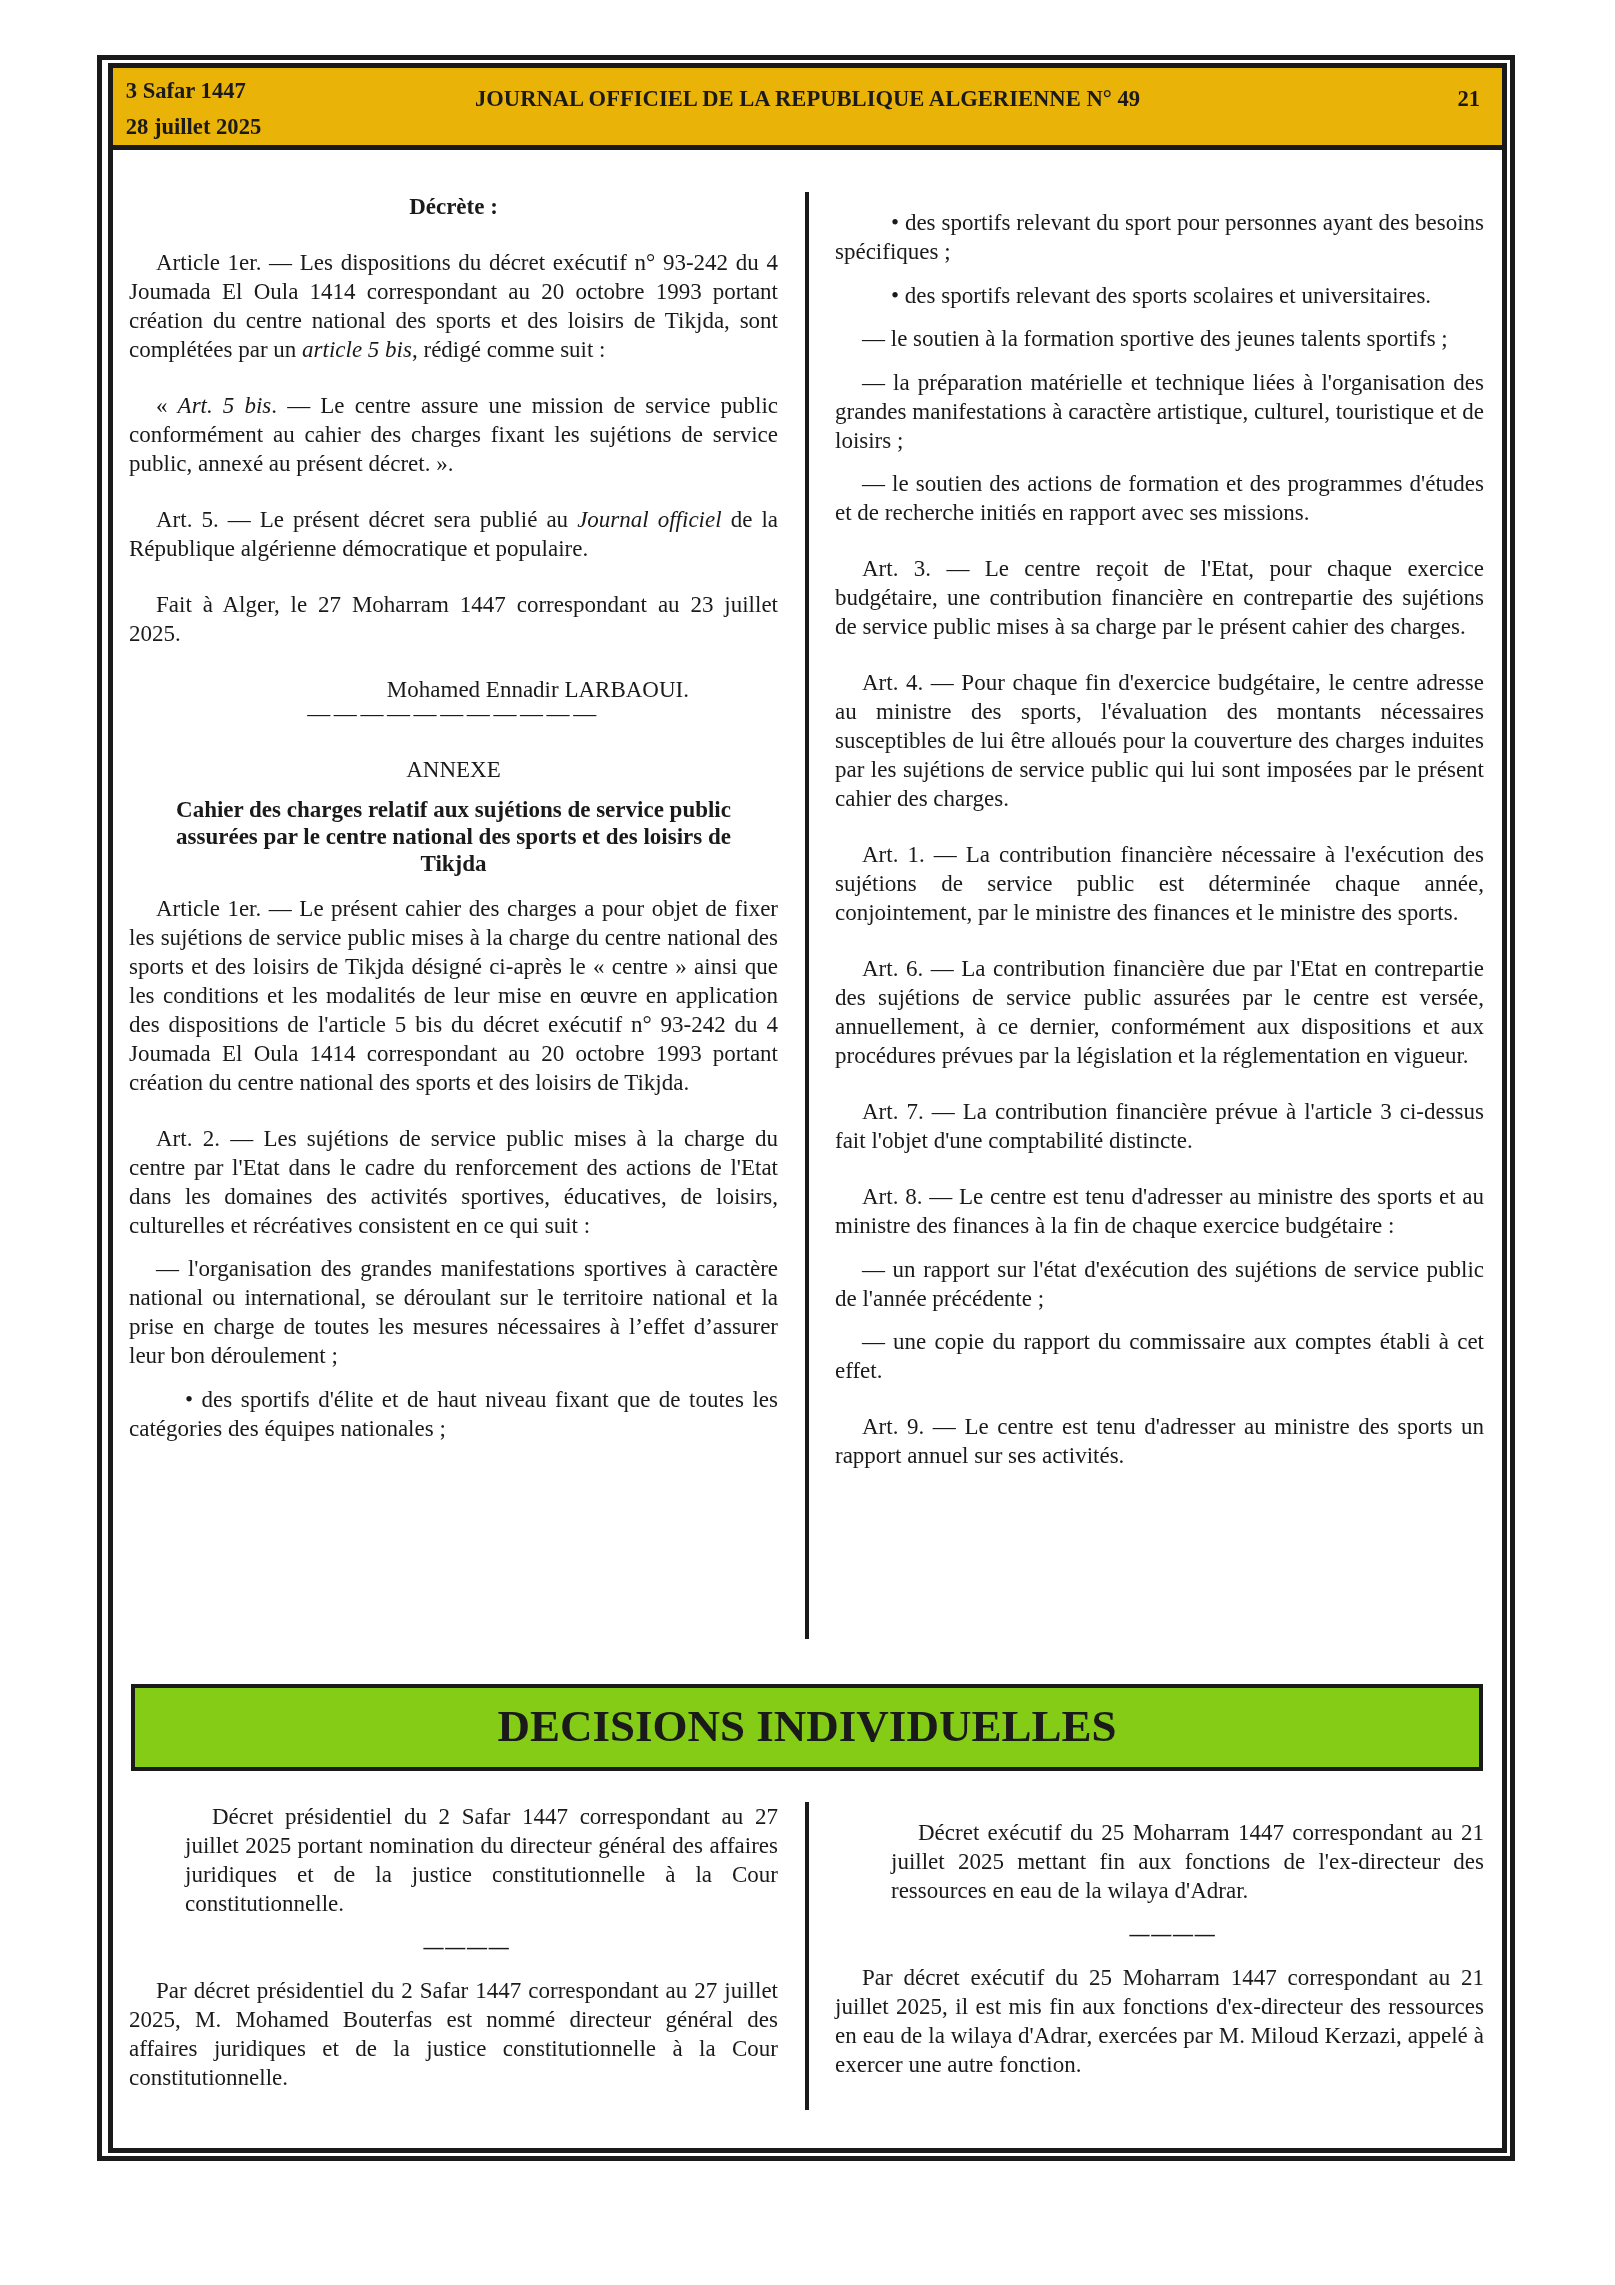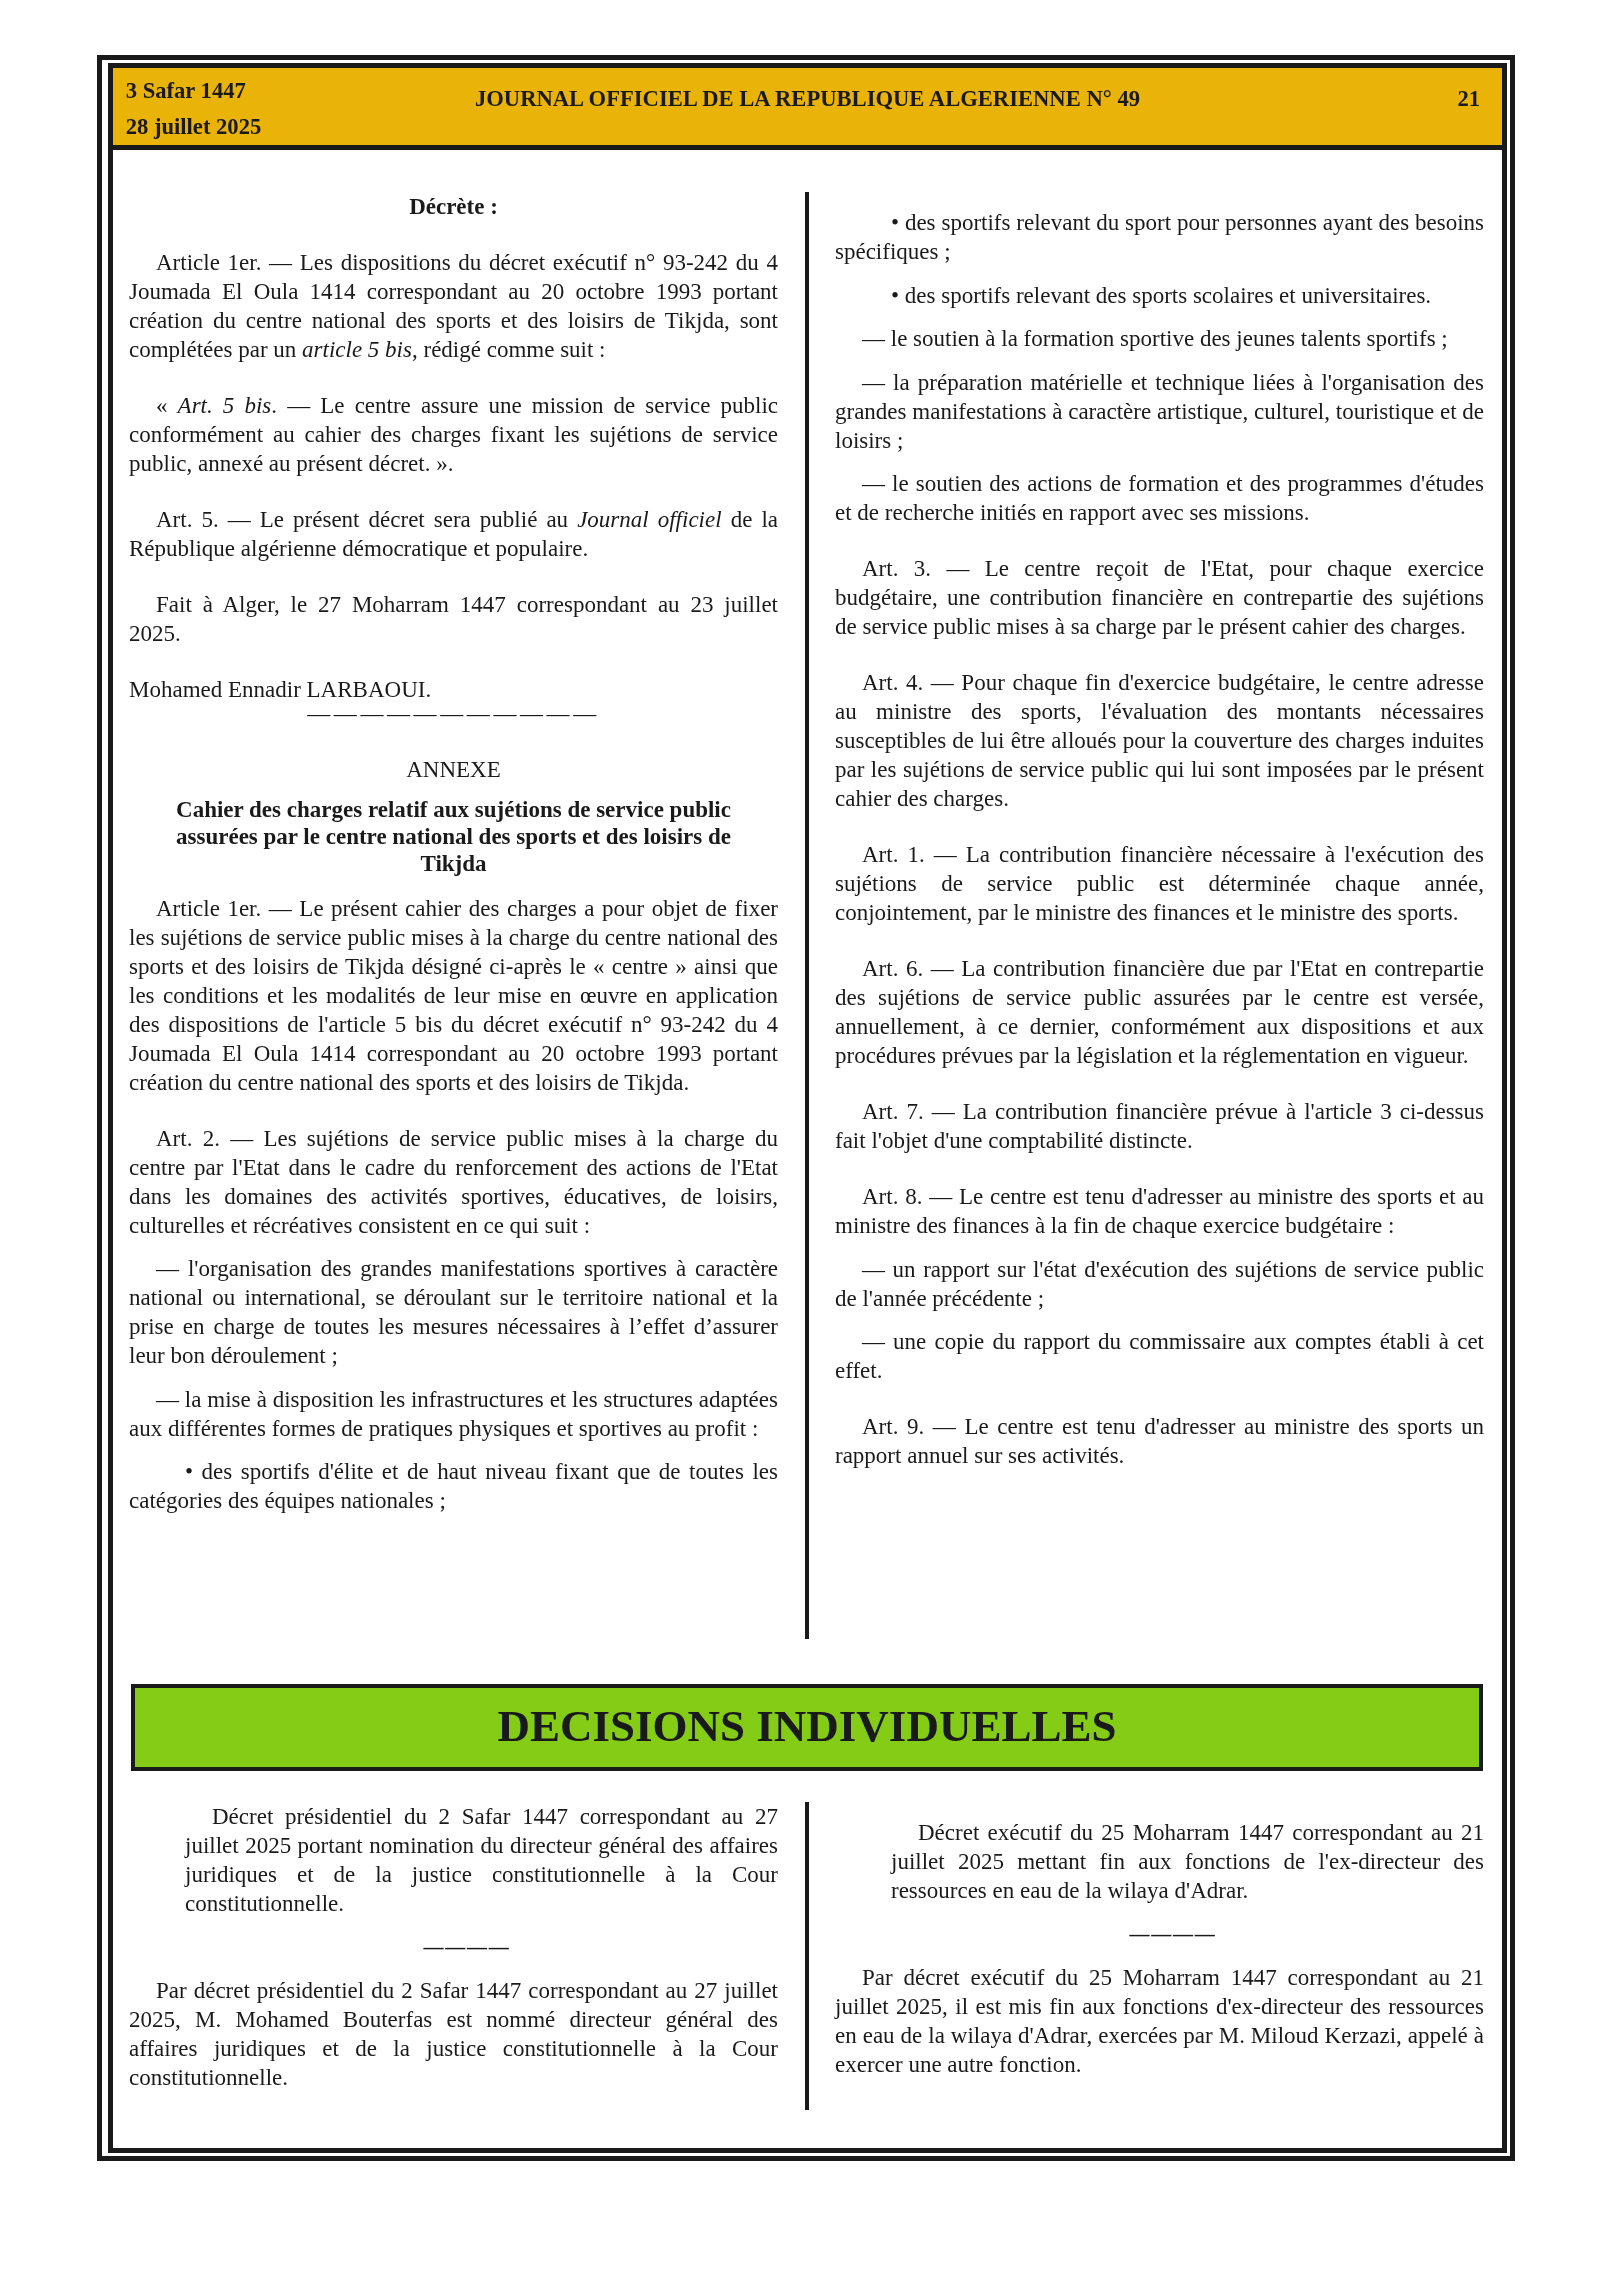--- a/index.html
+++ b/index.html
@@ -16,21 +16,21 @@
   .hdr-page { position: absolute; right: 22px; top: 18px; font-weight: bold; font-size: 22.6px; }
 
   .col { position: absolute; font-size: 23px; line-height: 29px; text-align: justify; }
   .col-left { left: 129px; top: 192px; width: 649px; }
   .col-right { left: 835px; top: 192px; width: 649px; margin-top: 16px; }
   .divider { position: absolute; left: 805px; width: 3.6px; background: #1a1a1a; }
   .col p { margin: 0 0 14.5px 0; text-indent: 27px; }
   .col p.bullet { text-indent: 56px; }
   .center { text-align: center !important; text-indent: 0 !important; }
   .bold { font-weight: bold; }
-  .sig { text-align: left; padding-right: 89px; text-indent: 0 !important; margin-bottom: 0 !important; }
+  .sig { text-align: right; padding-right: 89px; text-indent: 0 !important; margin-bottom: 0 !important; }
   .dashes { text-align: center; letter-spacing: 3.6px; text-indent: 0 !important; margin-top: -5.4px !important; }
   .annex-title { font-weight: bold; text-align: center !important; text-indent: 0 !important; line-height: 27px; padding: 0 27px; }
 
   .section-band { position: absolute; left: 131px; top: 1684px; width: 1352px; height: 87px;
                   background: #84cc16; border: 4.5px solid #1a1a1a; box-sizing: border-box;
                   text-align: center; font-weight: bold; font-size: 45px; line-height: 76px; }
 
   .decree-title { font-weight: normal; font-size: 23px; line-height: 29px; text-align: justify;
                   padding-left: 56px; text-indent: -56px; margin: 0; }
   .decree-dash { text-align: center; font-weight: bold; font-size: 20px; letter-spacing: 1.8px; margin: 0 0 25px 0; }
@@ -56,21 +56,20 @@
   <p style="margin-bottom:27px;"><span>« </span><i>Art. 5 bis</i><span>. — Le centre assure une mission de service public conformément au cahier des charges fixant les sujétions de service public, annexé au présent décret. ».</span></p>
   <p style="margin-bottom:27px;"><span>Art. 5. — Le présent décret sera publié au </span><i>Journal officiel</i><span> de la République algérienne démocratique et populaire.</span></p>
   <p style="margin-bottom:27px;">Fait à Alger, le 27 Moharram 1447 correspondant au 23 juillet 2025.</p>
   <p class="sig">Mohamed Ennadir LARBAOUI.</p>
   <p class="dashes" style="margin-bottom:27px;">———————————</p>
   <p class="center" style="margin-bottom:12.7px;">ANNEXE</p>
   <p class="annex-title" style="margin-bottom:16.3px;">Cahier des charges relatif aux sujétions de service public assurées par le centre national des sports et des loisirs de Tikjda</p>
   <p style="margin-bottom:27px;">Article 1er. — Le présent cahier des charges a pour objet de fixer les sujétions de service public mises à la charge du centre national des sports et des loisirs de Tikjda désigné ci-après le « centre » ainsi que les conditions et les modalités de leur mise en œuvre en application des dispositions de l'article  5 bis du décret exécutif n° 93-242  du 4 Joumada El Oula 1414 correspondant au 20 octobre 1993 portant création du centre national des sports et des loisirs de Tikjda.</p>
   <p>Art. 2. — Les sujétions de service public mises à la charge du centre par l'Etat dans le cadre du renforcement des actions de l'Etat dans les domaines des activités sportives, éducatives, de loisirs, culturelles et récréatives consistent en ce qui suit :</p>
   <p>— l'organisation des grandes manifestations sportives à caractère national ou international, se déroulant sur le territoire national et la prise en charge de toutes les mesures nécessaires à l’effet d’assurer leur bon déroulement ;</p>
-  <p>— la mise à disposition les infrastructures et les structures adaptées aux différentes formes de pratiques physiques et sportives au profit :</p>
   <p class="bullet">• des sportifs d'élite et de haut niveau fixant que de toutes les catégories des équipes nationales ;</p>
 </div>
 
 <div class="divider" style="top:192px; height:1447px;"></div>
 
 <div class="col col-right">
   <p class="bullet">• des sportifs relevant du sport pour personnes ayant des besoins spécifiques ;</p>
   <p class="bullet">• des sportifs relevant des sports scolaires et universitaires.</p>
   <p>— le soutien à la formation sportive des jeunes talents sportifs ;</p>
   <p>— la préparation matérielle et technique liées à l'organisation des grandes manifestations à caractère artistique, culturel, touristique et de loisirs ;</p>

